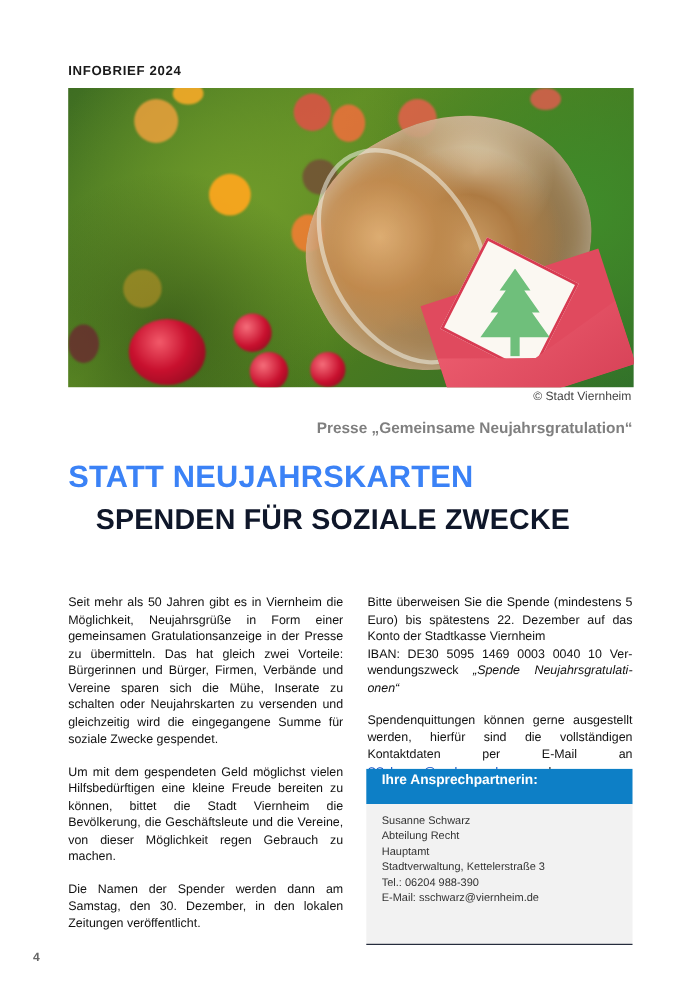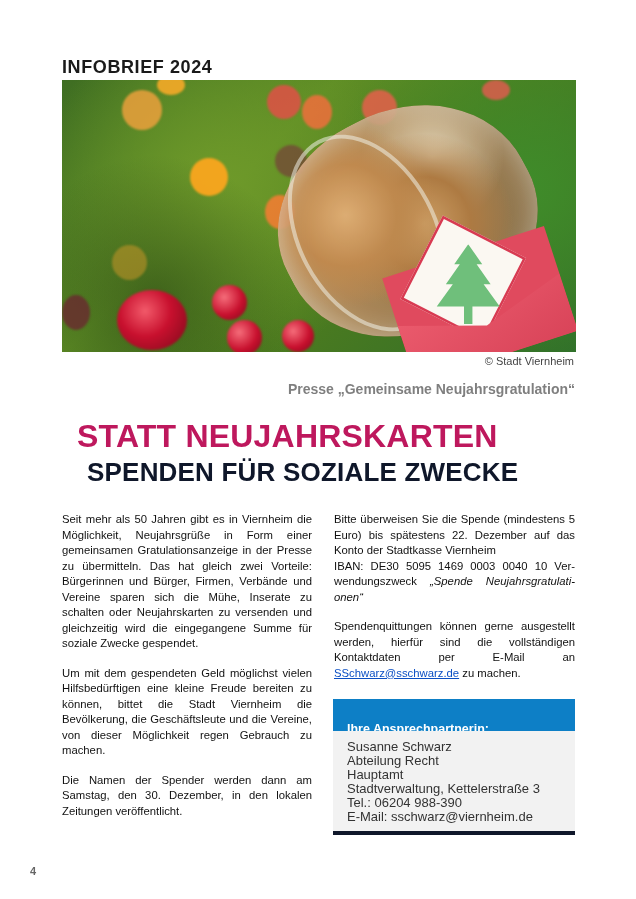--- a/index.html
+++ b/index.html
@@ -1,21 +1,21 @@
 <!DOCTYPE html>
 <html><head>
   <meta charset="utf-8">
   <style>
     * { margin: 0; padding: 0; box-sizing: border-box; }
     html, body { width: 636px; height: 899px; background: #ffffff; overflow: hidden; }
     body { position: relative; font-family: "Liberation Sans", sans-serif; color: #1a1a1a; }
 
     .header-title {
       position: absolute; left: 62px; top: 57px;
-      font-size: 18px; font-weight: bold; letter-spacing: 0.6px; color: #1a1a1a;
+      font-size: 12px; font-weight: bold; letter-spacing: 0.6px; color: #1a1a1a;
     }
 
     .hero {
       position: absolute; left: 62px; top: 80px; width: 514px; height: 272px;
       overflow: hidden;
       background:
         radial-gradient(circle at 18% 80%, rgba(40,70,20,0.6) 0%, rgba(40,70,20,0) 30%),
         radial-gradient(circle at 30% 40%, #6f9a2a 0%, rgba(111,154,42,0) 45%),
         radial-gradient(circle at 90% 40%, #3f8c2a 0%, rgba(63,140,42,0) 40%),
         linear-gradient(135deg, #3e6d22 0%, #5f8e25 35%, #4c7b1f 60%, #2f6d2a 100%);
@@ -64,47 +64,48 @@
       position: absolute; right: 62px; top: 355px;
       font-size: 11px; color: #444;
     }
 
     .subtitle {
       position: absolute; right: 61px; top: 381px;
       font-size: 14px; font-weight: bold; color: #7f7f7f;
     }
 
     .headline1 {
-      position: absolute; left: 77px; top: 418px;
-      font-size: 32px; font-weight: bold; color: #be185d; letter-spacing: 0.2px;
+      position: absolute; left: 62px; top: 418px;
+      font-size: 28px; font-weight: bold; color: #3b82f6; letter-spacing: 0.2px;
     }
     .headline2 {
       position: absolute; left: 87px; top: 457px;
       font-size: 26px; font-weight: bold; color: #0f172a; letter-spacing: 0.2px;
     }
 
     .col {
       position: absolute; font-size: 11.3px; line-height: 15.5px; text-align: justify; color: #111;
       hyphens: manual;
+      margin-top: 29px;
     }
     .col-left { left: 62px; top: 512px; width: 250px; }
     .col-right { left: 334px; top: 512px; width: 241px; }
     .col p { margin-bottom: 14px; }
     .col em { font-style: italic; }
     .col a { color: #0b4fc4; text-decoration: underline; }
 
     .contact-head {
       position: absolute; left: 333px; top: 699px; width: 242px; height: 32px;
       background: #0d7fc6; color: #fff;
-      font-size: 12.5px; font-weight: bold; padding: 23px 0 0 14px;
+      font-size: 12.5px; font-weight: bold; padding: 3px 0 0 14px;
     }
     .contact-body {
-      position: absolute; left: 333px; top: 731px; width: 242px; height: 104px;
-      background: #f2f2f2; border-bottom: 4px solid #0f172a;
-      padding: 9px 0 0 14px; font-size: 13px; line-height: 14px; color: #333;
+      position: absolute; left: 333px; top: 731px; width: 242px; height: 128px;
+      background: #f2f2f2; border-bottom: 1px solid #0f172a;
+      padding: 9px 0 0 14px; font-size: 10px; line-height: 14px; color: #333;
     }
 
     .page-num {
       position: absolute; left: 30px; top: 865px;
       font-size: 11px; font-weight: bold; color: #666;
     }
   </style>
 </head>
 <body>
 

